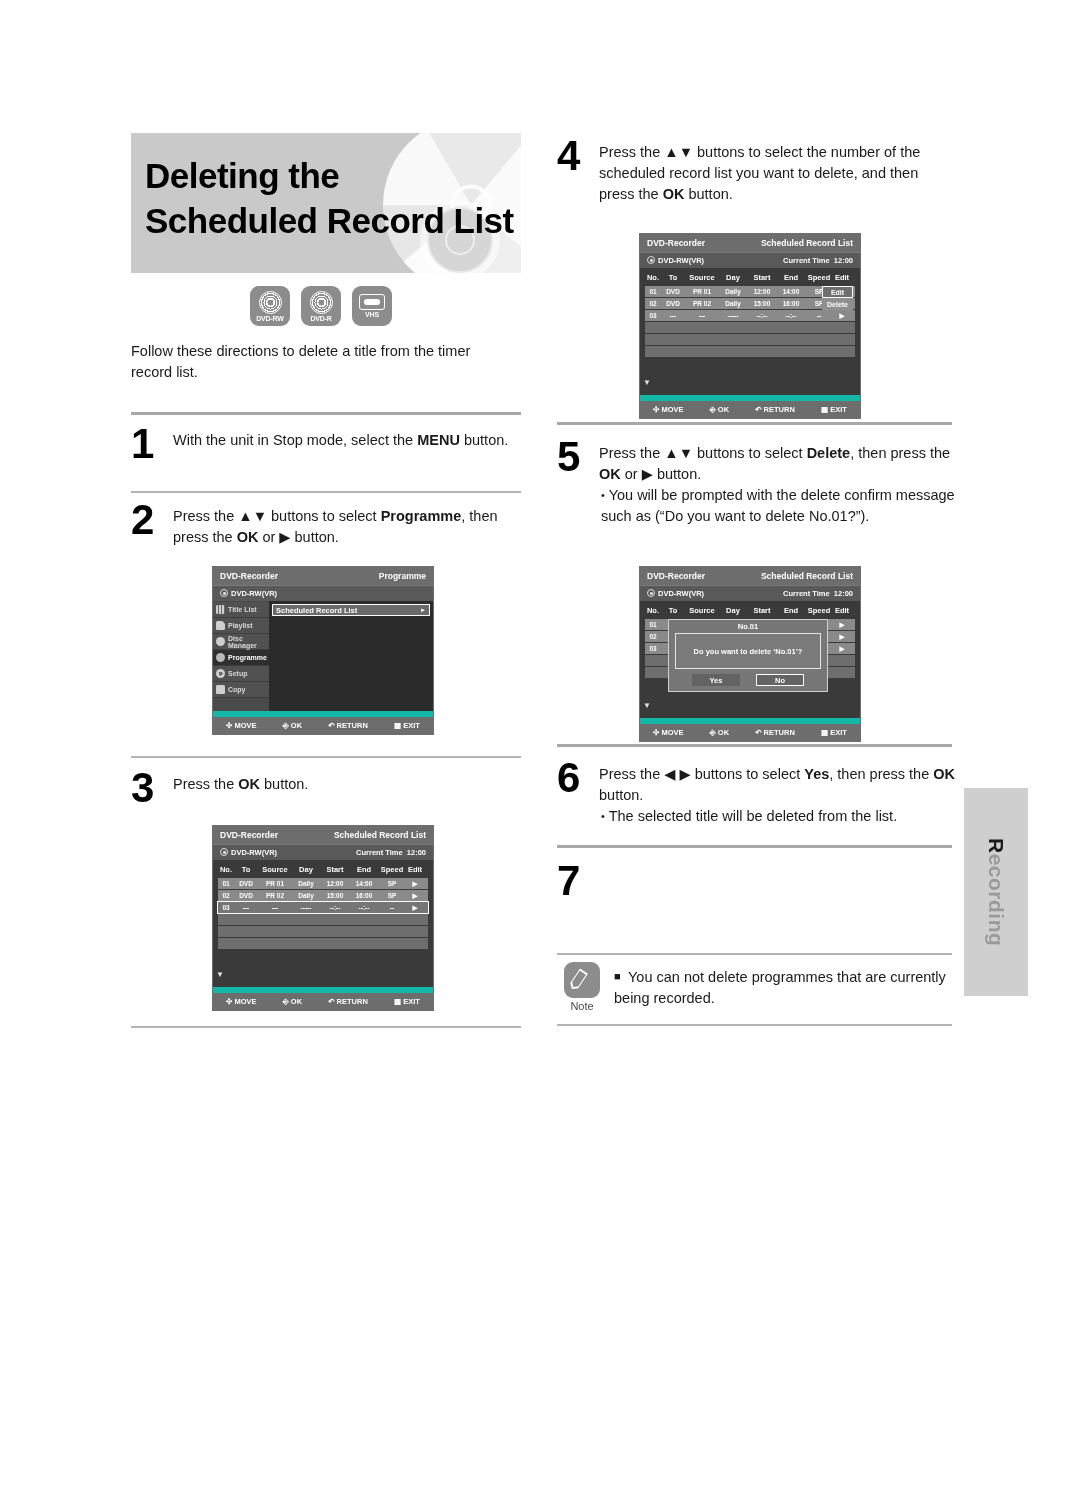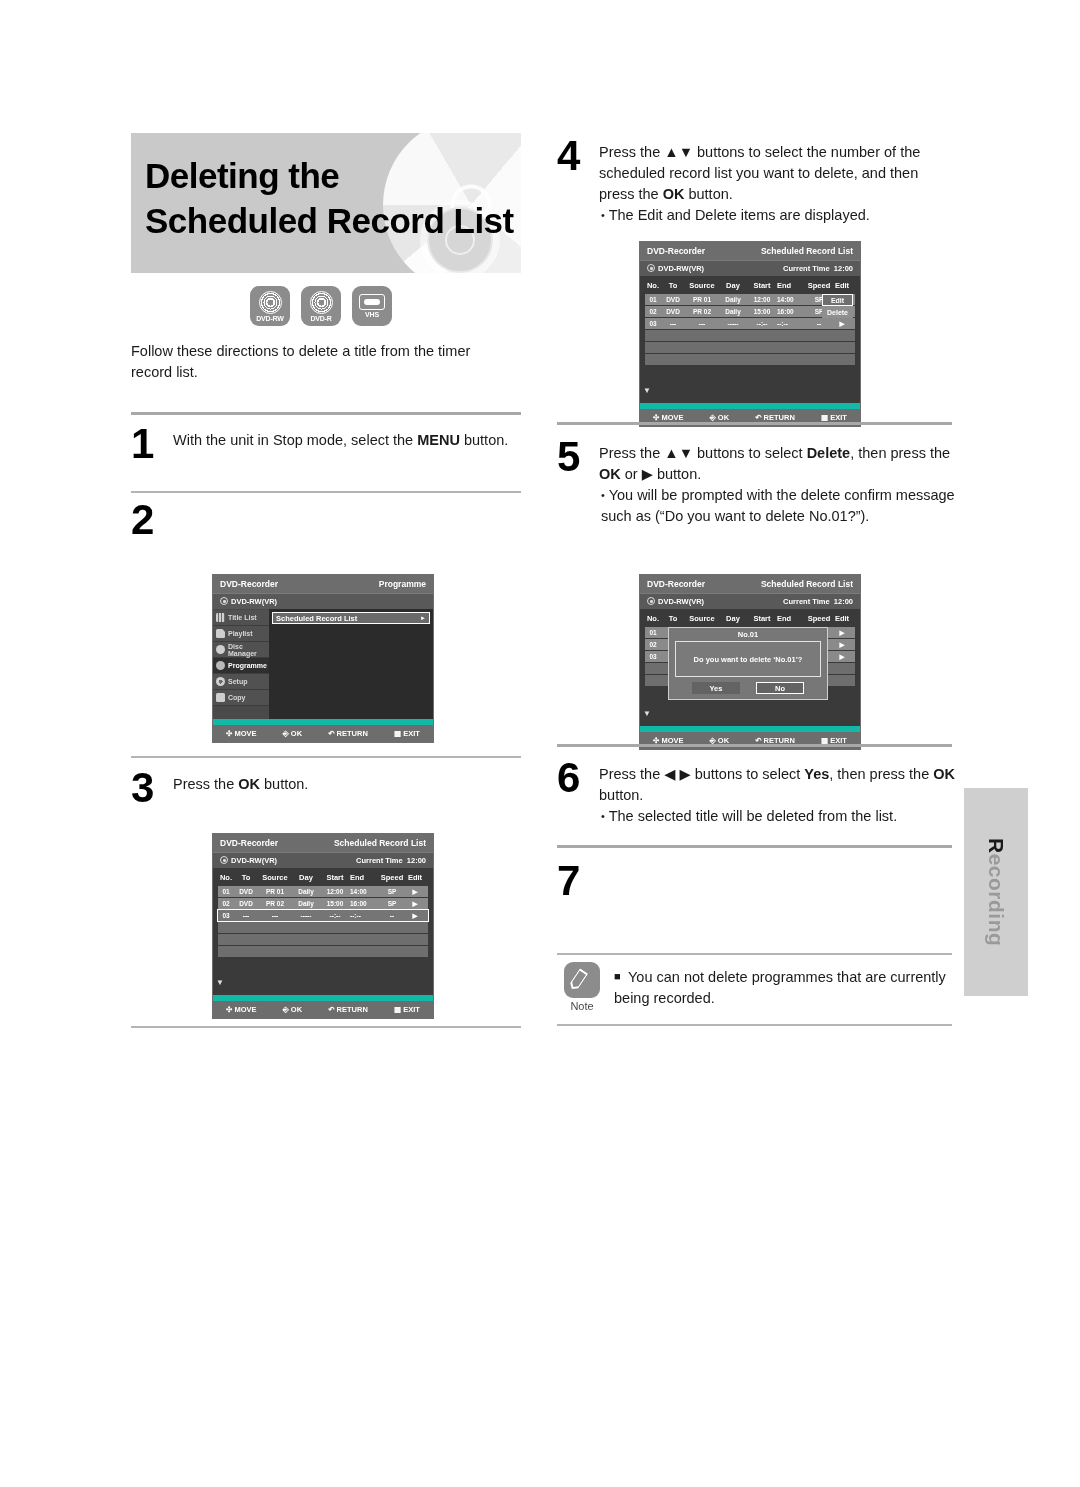--- a/index.html
+++ b/index.html
@@ -71,21 +71,21 @@
     font-family:"Liberation Sans", sans-serif;
   }
   .step-body{font-size:14.5px;line-height:21px;padding-top:6px;color:#1a1a1a;}
   .step-body b{font-weight:bold;}
   .bullet{padding-left:2px;}
   .bullet .dot{font-size:11px;vertical-align:1px;}
 
   
   .screen{
     width:222px;background:#3b3b3b;border:1px solid #6e6e6e;box-sizing:border-box;
-    font-family:"Liberation Sans", sans-serif;color:#fff;position:relative;margin-top:8px;
+    font-family:"Liberation Sans", sans-serif;color:#fff;position:relative;
   }
   .sc-title{
     display:flex;justify-content:space-between;align-items:center;
     background:#6d6d6d;height:18px;padding:0 7px;font-size:8.5px;font-weight:bold;
   }
   .sc-sub{
     display:flex;justify-content:space-between;align-items:center;
     background:#595959;height:15px;padding:0 7px;font-size:7.5px;font-weight:bold;
     border-top:1px solid #7a7a7a;
   }
@@ -128,21 +128,21 @@
   .tbl-head{display:flex;font-size:7.5px;font-weight:bold;color:#fff;padding:1px 0 4px 0;}
   .tbl-row{display:flex;height:11px;align-items:center;font-size:6.5px;font-weight:bold;color:#fff;margin-bottom:1px;}
   .tbl-row.filled{background:#8a8a8a;}
   .tbl-row.empty{background:#6e6e6e;}
   .tbl-row.sel{outline:1.5px solid #fff;background:#757575;}
   .c-no{width:16px;text-align:center;flex:none;}
   .c-to{width:24px;text-align:center;flex:none;}
   .c-src{width:34px;text-align:center;flex:none;}
   .c-day{width:28px;text-align:center;flex:none;}
   .c-start{width:30px;text-align:center;flex:none;}
-  .c-end{width:28px;flex:none;}
+  .c-end{width:28px;text-align:center;flex:none;}
   .c-speed{width:28px;text-align:center;flex:none;}
   .c-edit{width:18px;text-align:center;flex:none;}
   .scroll-dn{position:absolute;left:3px;bottom:8px;font-size:8px;color:#e0e0e0;}
 
   
   .dropdown{position:absolute;right:7px;top:18px;width:31px;z-index:5;}
   .dd-item{
     height:12px;font-size:7px;font-weight:bold;display:flex;align-items:center;justify-content:center;
     color:#fff;
   }
@@ -237,20 +237,23 @@
     <div class="step-num">1</div>
     <div class="step-body">
       <span>With the unit in Stop mode, select the </span><b>MENU</b><span> button.</span>
     </div>
   </div>
 
   <div class="rule-thin" style="position:absolute;left:131px;top:491px;width:390px;"></div>
 
   <div class="step" style="position:absolute;left:131px;top:500px;width:400px;">
     <div class="step-num">2</div>
+    <div class="step-body">
+      <span>Press the ▲▼ buttons to select </span><b>Programme</b><span>, then press the </span><b>OK</b><span> or ▶ button.</span>
+    </div>
   </div>
 
   <div class="screen" style="position:absolute;left:212px;top:566px;">
     <div class="sc-title">
       <span>DVD-Recorder</span>
       <span>Programme</span>
     </div>
     <div class="sc-sub">
       <span><i class="disc-ic"></i><span>DVD-RW(VR)</span></span>
       <span></span>
@@ -372,21 +375,20 @@
       <span>▦ <span>EXIT</span></span>
     </div>
   </div>
 
   <div class="rule-thin" style="position:absolute;left:131px;top:1026px;width:390px;"></div>
 
   <div class="step" style="position:absolute;left:557px;top:136px;width:400px;">
     <div class="step-num">4</div>
     <div class="step-body">
       <span>Press the ▲▼ buttons to select the number of the scheduled record list you want to delete, and then press the </span><b>OK</b><span> button.</span>
-      <div class="bullet"><span class="dot">•</span> <span>The Edit and Delete items are displayed.</span></div>
     </div>
   </div>
 
   <div class="screen" style="position:absolute;left:639px;top:233px;">
     <div class="sc-title">
       <span>DVD-Recorder</span>
       <span>Scheduled Record List</span>
     </div>
     <div class="sc-sub">
       <span><i class="disc-ic"></i><span>DVD-RW(VR)</span></span>

